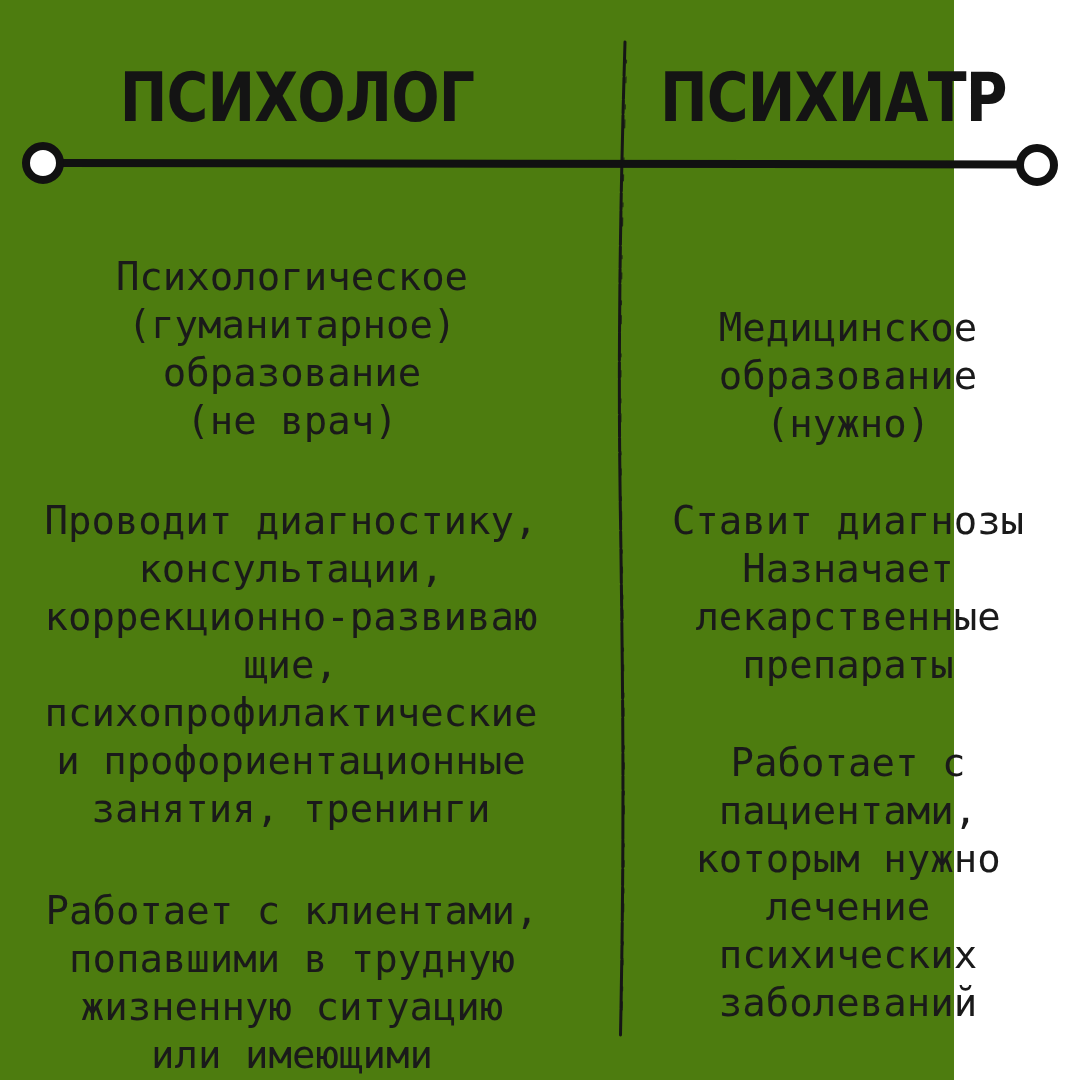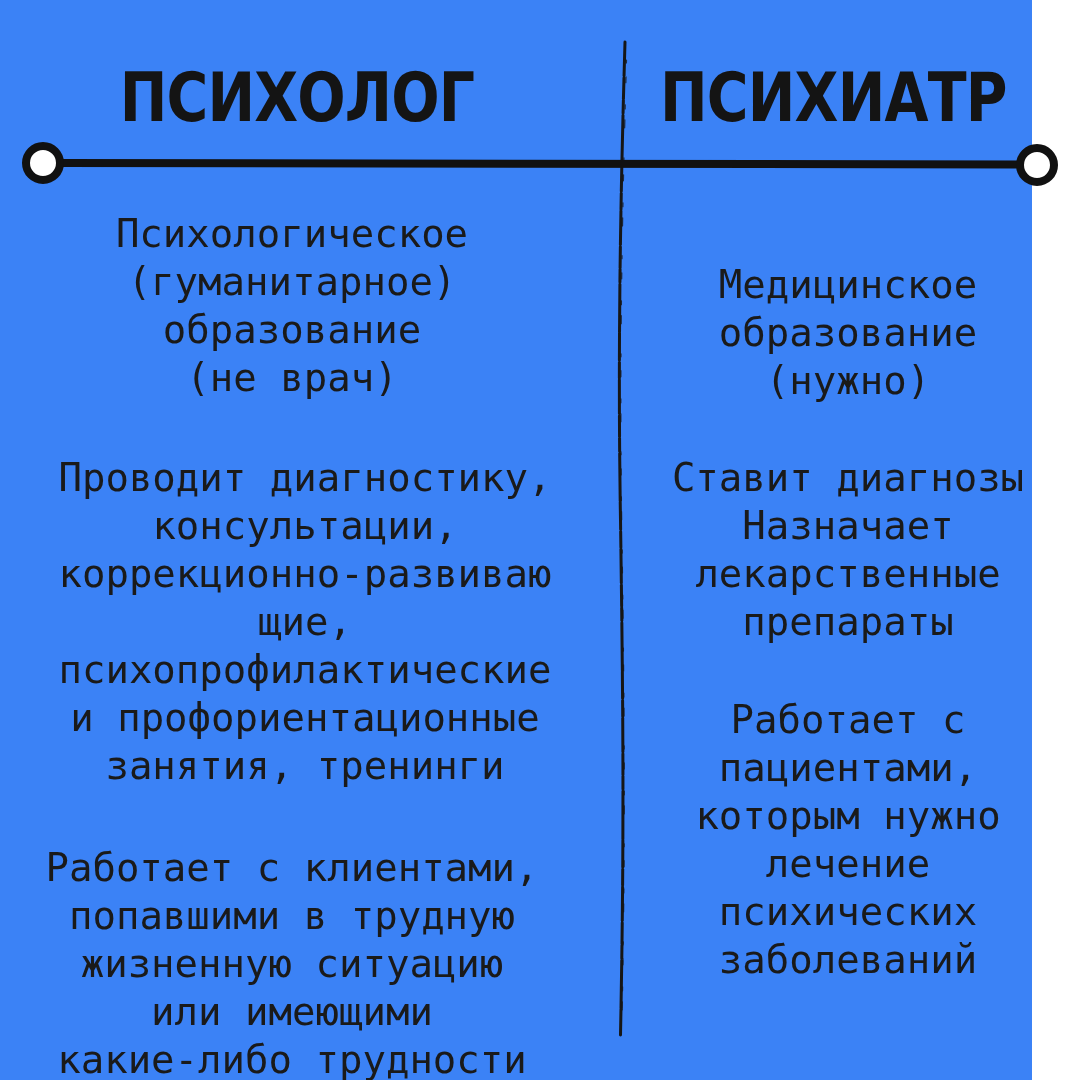--- a/index.html
+++ b/index.html
@@ -5,23 +5,23 @@
   html, body {
     margin: 0;
     padding: 0;
     width: 1080px;
     height: 1080px;
     overflow: hidden;
     background: #ffffff;
   }
   .canvas {
     position: relative;
-    width: 1032px;
+    width: 954px;
     height: 1080px;
-    background: #3b82f6;
+    background: #4d7c0f;
     font-family: "DejaVu Sans Mono", monospace;
     color: #161616;
   }
   .art {
     position: absolute;
     left: 0;
     top: 0;
     width: 1080px;
     height: 1080px;
   }
@@ -42,23 +42,24 @@
   .hdr-left  { left: 0px;   top: 60px; width: 594px; }
   .hdr-right { left: 630px; top: 60px; width: 400px; }
   .block {
     position: absolute;
     white-space: pre-line;
     text-align: center;
     font-family: "DejaVu Sans Mono", monospace;
     font-size: 39px;
     line-height: 48px;
     color: #1a1a1a;
+    margin-top: 43px;
   }
   .l1 { left: 12px;  top: 210px; width: 560px; }
-  .l2 { left: 25px;  top: 454px; width: 560px; }
+  .l2 { left: 11px;  top: 454px; width: 560px; }
   .l3 { left: 12px;  top: 844px; width: 560px; }
   .r1 { left: 638px; top: 261px; width: 420px; }
   .r2 { left: 638px; top: 454px; width: 420px; }
   .r3 { left: 638px; top: 696px; width: 420px; }
 </style>
 </head>
 <body>
 
 <div class="canvas">
 

